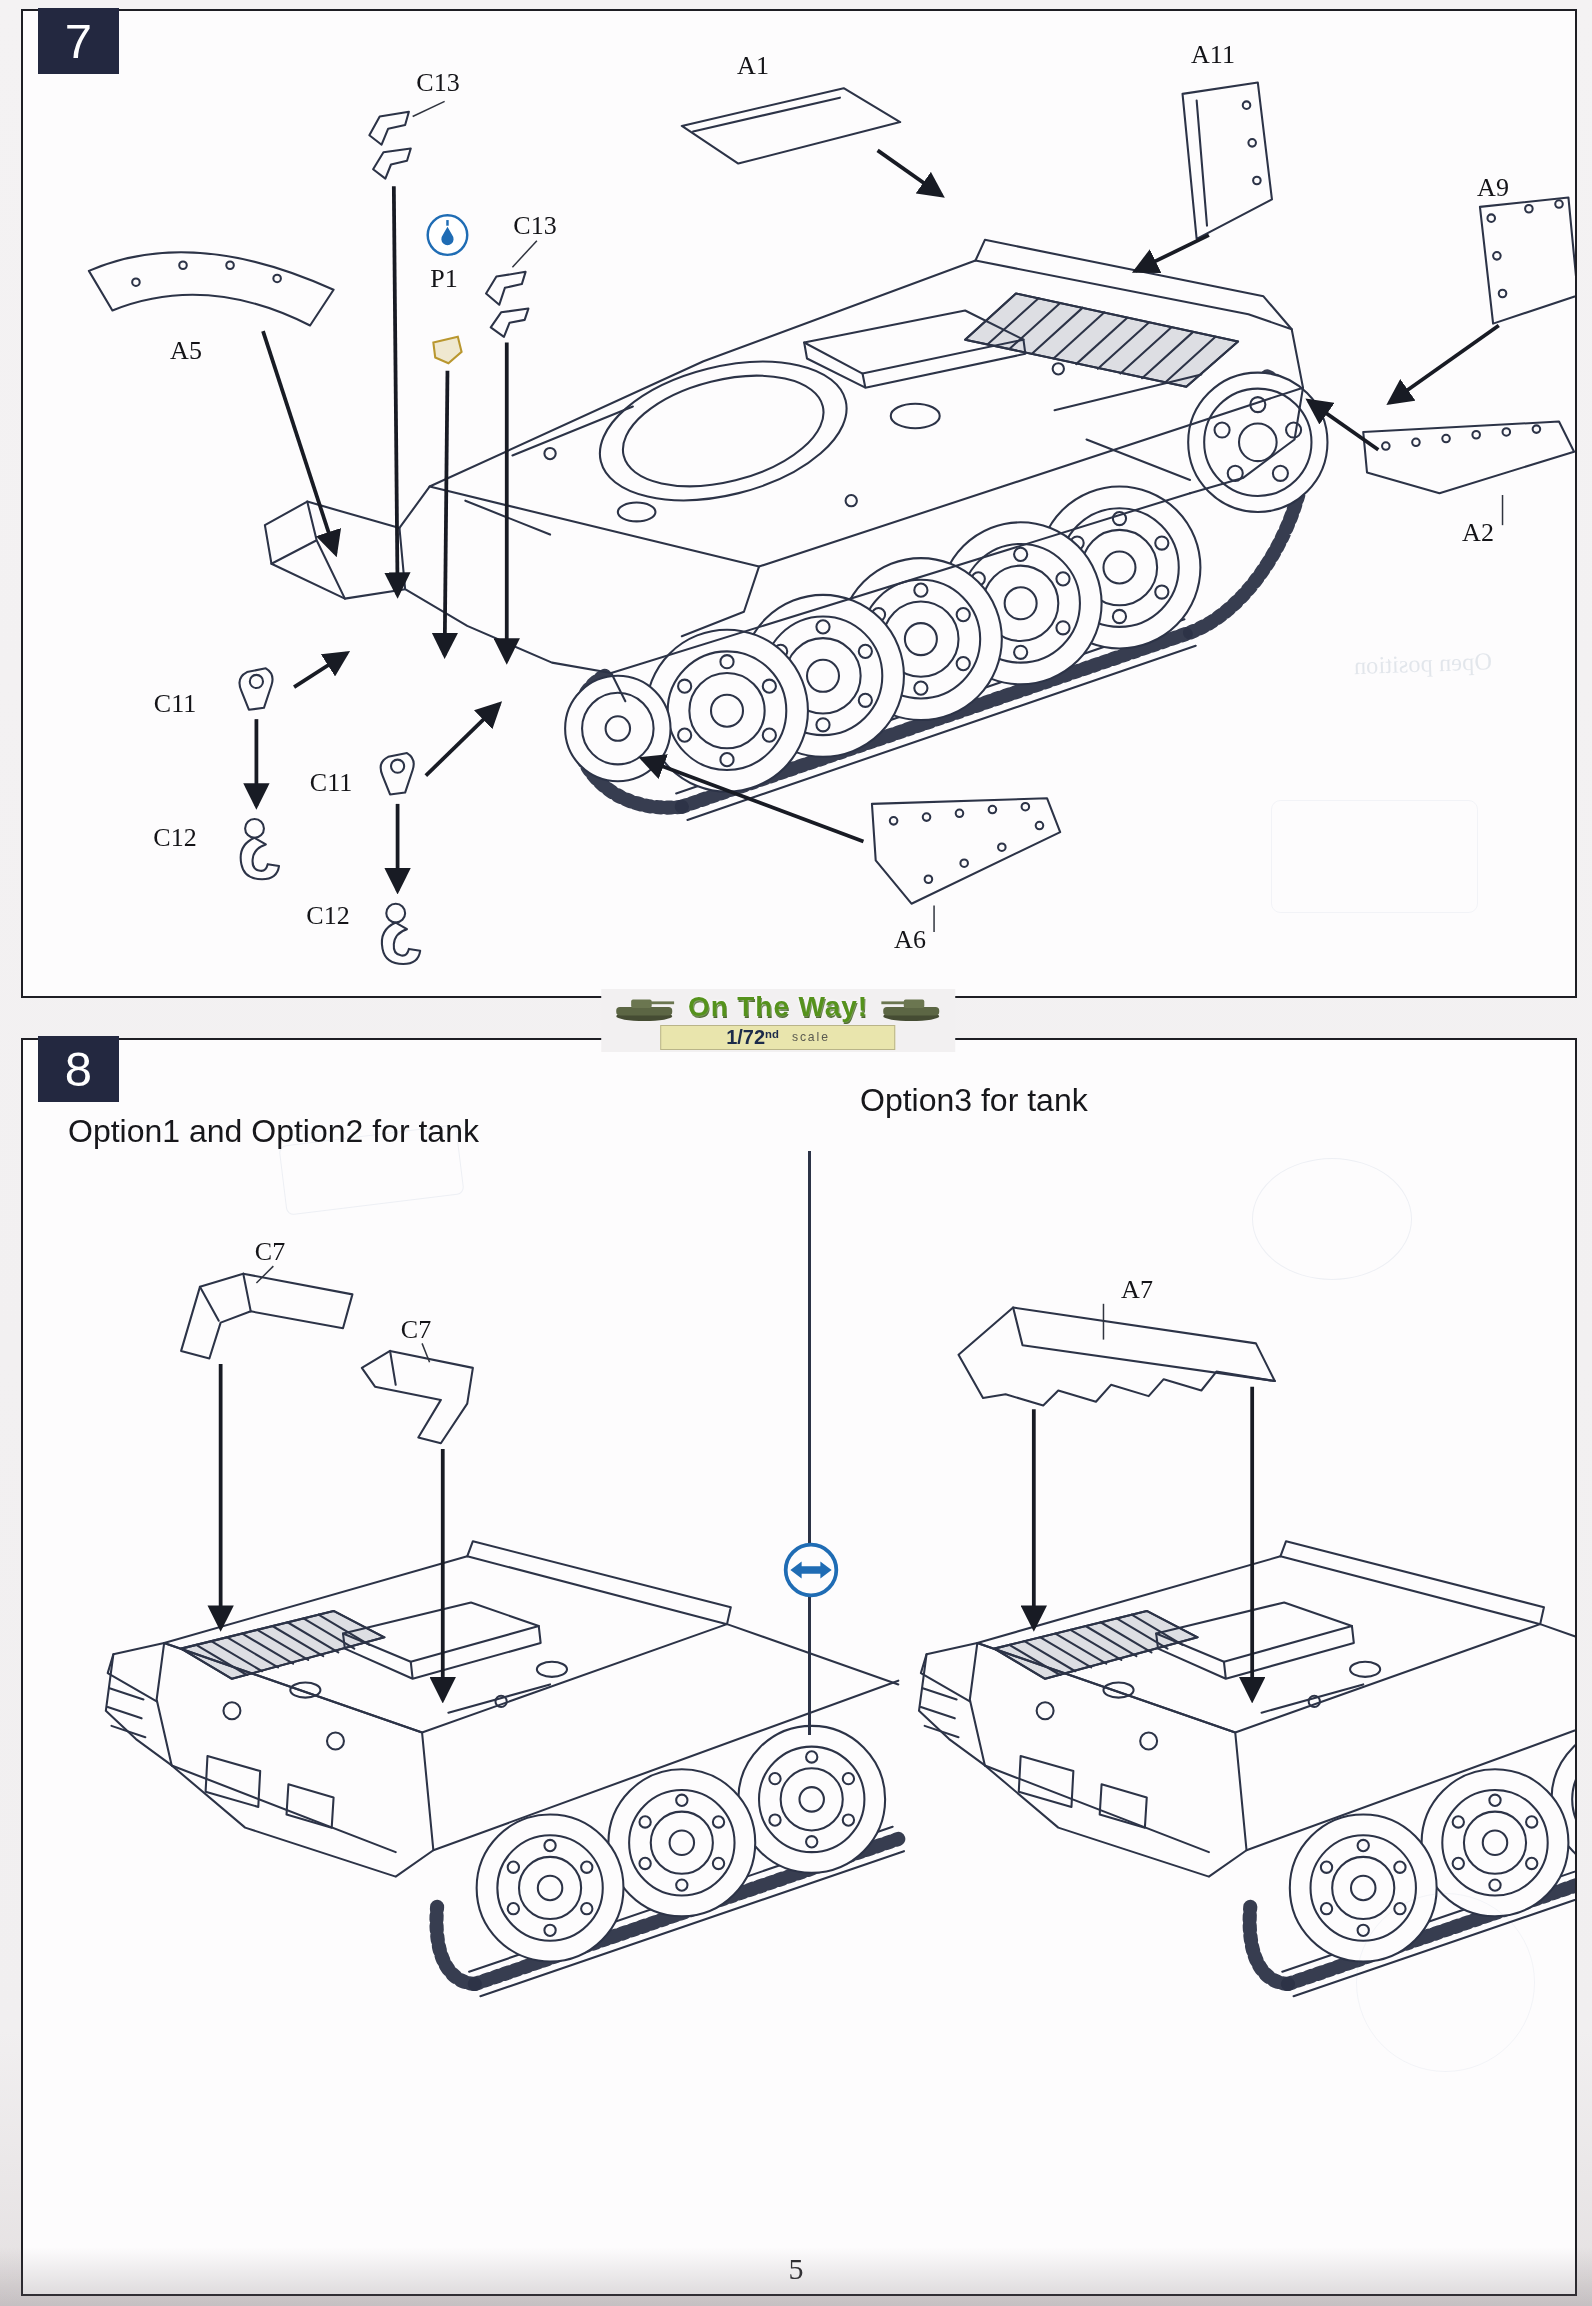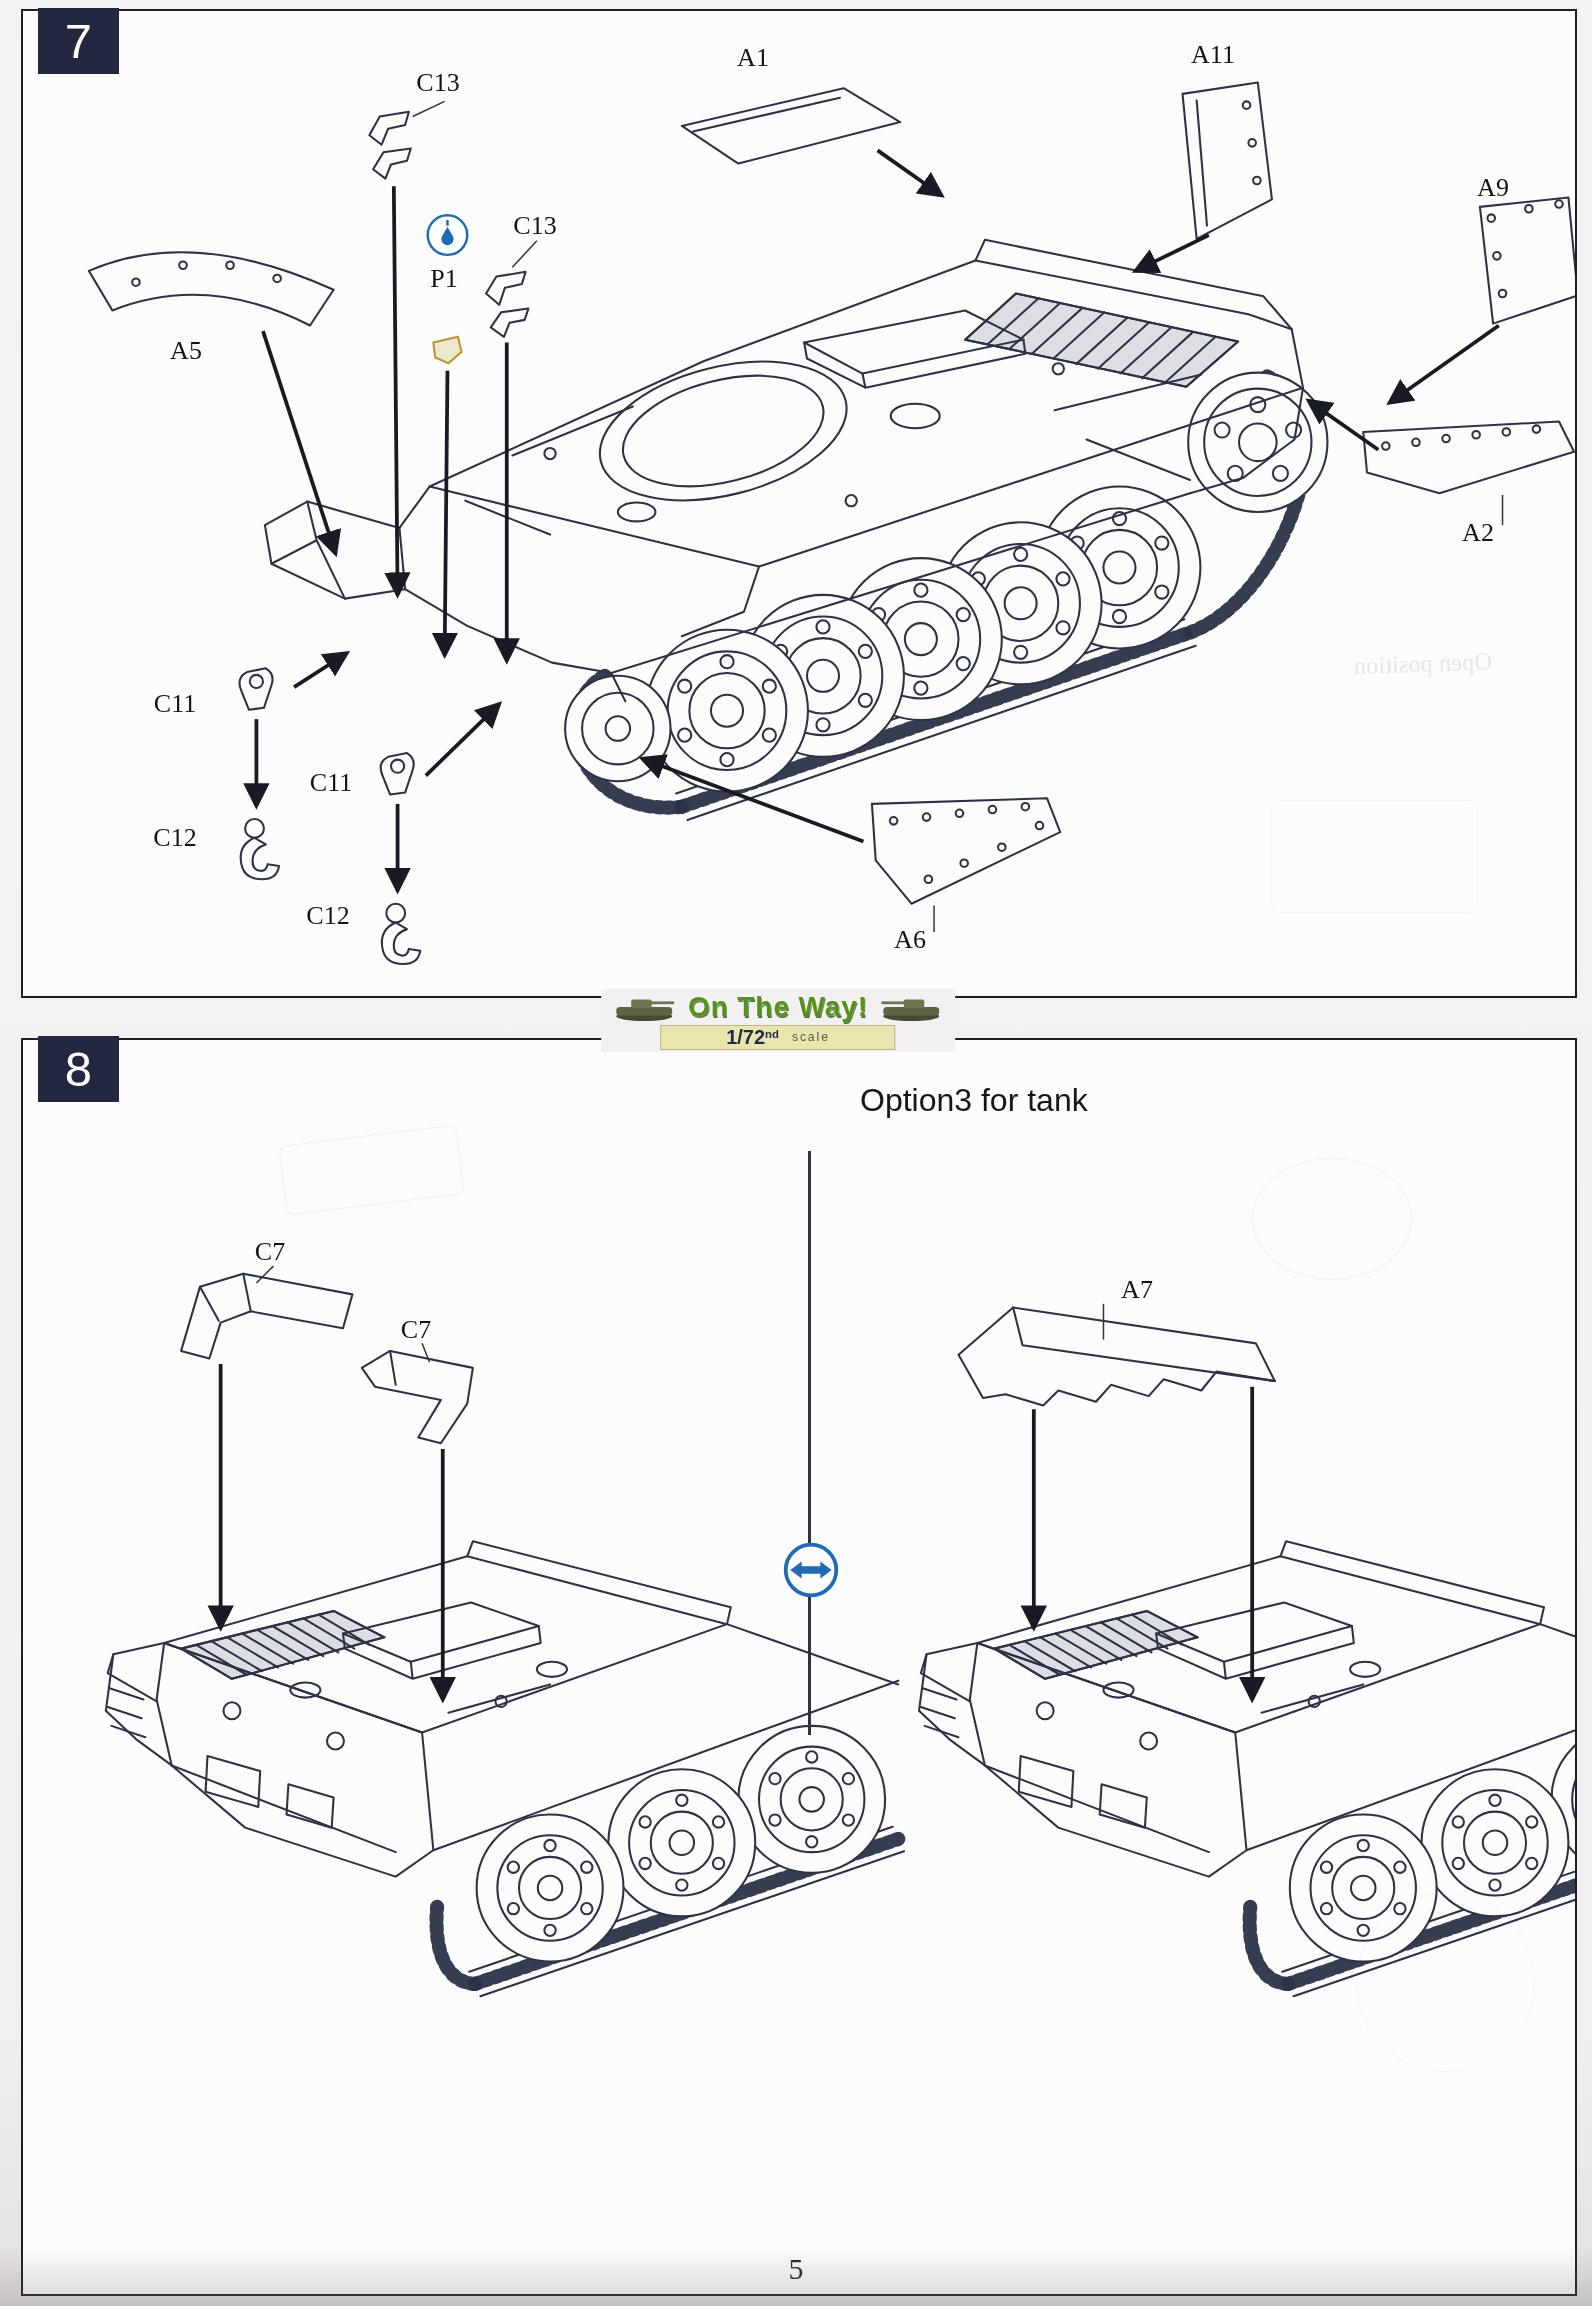--- a/index.html
+++ b/index.html
@@ -336,33 +336,34 @@
         <line x1="1074" y1="392" x2="1074" y2="624" marker-end="url(#ah8)"></line>
         <line x1="1306" y1="368" x2="1306" y2="700" marker-end="url(#ah8)"></line>
       </g>
     </svg>
   </section>
 
   <div class="badge" id="badge7">7</div>
   <div class="badge" id="badge8">8</div>
 
   <div class="plabel" style="left:438px;top:83px">C13</div>
-  <div class="plabel" style="left:753px;top:58px">A1</div>
+  <div class="plabel" style="left:753px;top:66px">A1</div>
   <div class="plabel" style="left:1213px;top:55px">A11</div>
   <div class="plabel" style="left:1493px;top:188px">A9</div>
   <div class="plabel" style="left:535px;top:226px">C13</div>
   <div class="plabel" style="left:444px;top:279px">P1</div>
   <div class="plabel" style="left:186px;top:351px">A5</div>
   <div class="plabel" style="left:1478px;top:533px">A2</div>
   <div class="plabel" style="left:175px;top:704px">C11</div>
   <div class="plabel" style="left:175px;top:838px">C12</div>
   <div class="plabel" style="left:331px;top:783px">C11</div>
   <div class="plabel" style="left:328px;top:916px">C12</div>
   <div class="plabel" style="left:910px;top:940px">A6</div>
 
+  <div class="heading" style="left:68px;top:1111px">Option1 and Option2 for tank</div>
   <div class="heading" style="left:860px;top:1080px">Option3 for tank</div>
   <div class="divider"></div>
   <div class="xchg">
     <svg viewBox="0 0 64 64" width="60" height="60">
       <circle cx="32" cy="32" r="27" fill="#fdfcfd" stroke="#1f6cb4" stroke-width="4"></circle>
       <path d="M10 32 L22 23 V28 H42 V23 L54 32 L42 41 V36 H22 V41 Z" fill="#1f6cb4"></path>
     </svg>
   </div>
   <div class="plabel" style="left:270px;top:1252px">C7</div>
   <div class="plabel" style="left:416px;top:1330px">C7</div>

